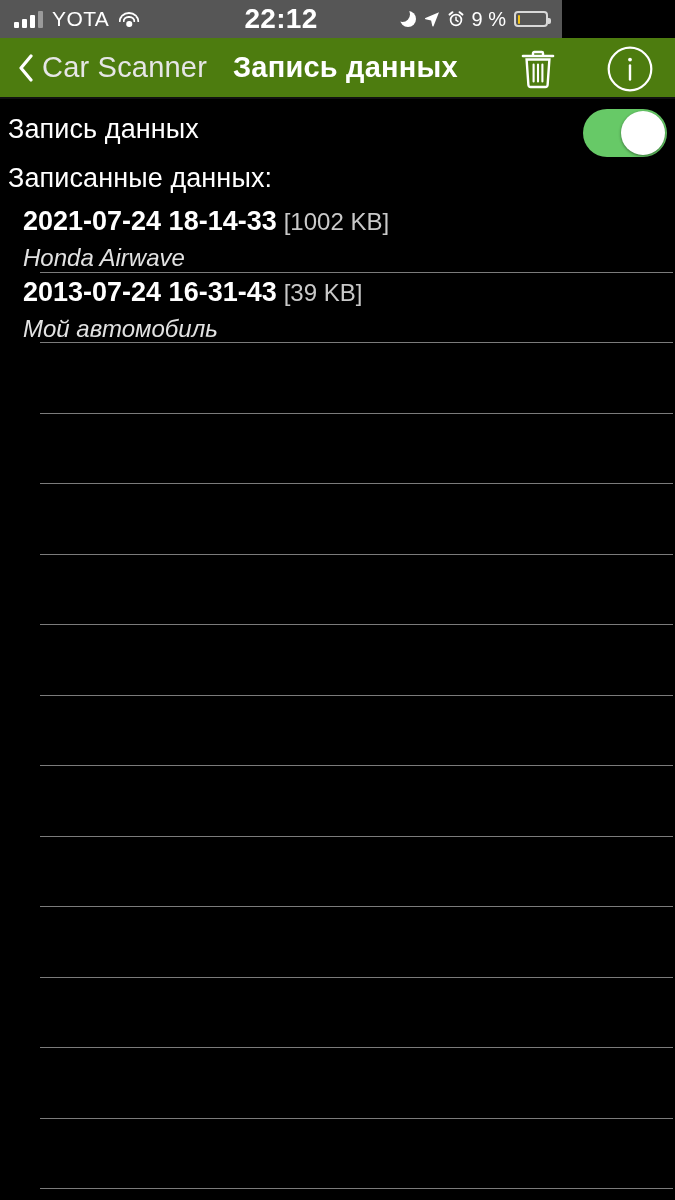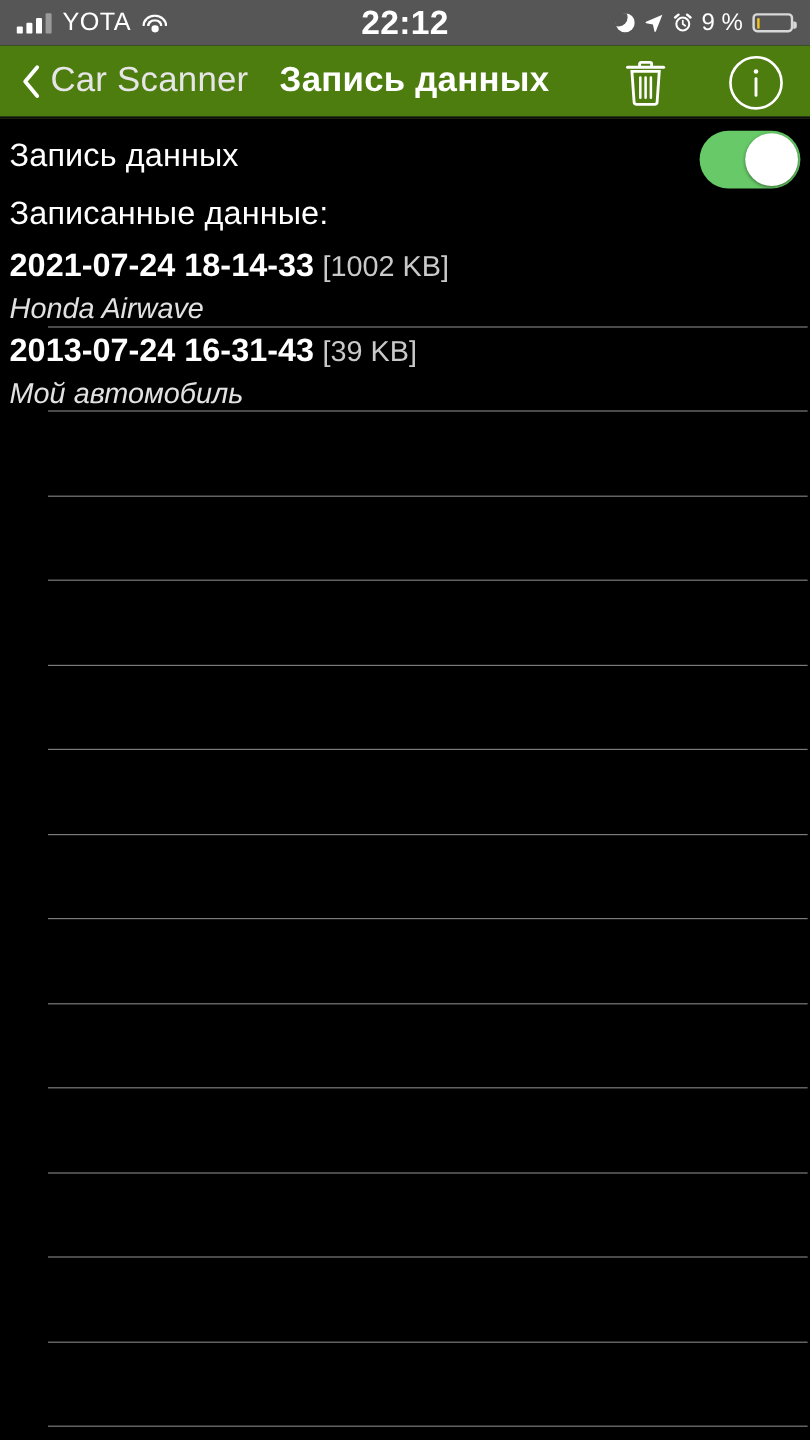--- a/index.html
+++ b/index.html
@@ -11,21 +11,21 @@
   }
   #screen {
     position:relative;
     width:675px; height:1200px;
     background:#000;
   }
 
   
   .status-bar {
     position:absolute; top:0; left:0;
-    width:675px; height:38px;
+    width:562px; height:38px;
     background:#565656;
     display:flex; align-items:center;
     color:#fff;
   }
   .sb-left {
     position:absolute; left:14px; top:0; height:38px;
     display:flex; align-items:center; gap:9px;
   }
   .signal-bars { display:flex; align-items:flex-end; gap:3px; height:17px; }
   .signal-bars i { display:block; width:5px; background:#fff; border-radius:1px; }
@@ -131,21 +131,21 @@
   }
 
   
   .list {
     position:absolute; top:202px; left:0;
     width:675px;
   }
   .list-row {
     position:relative;
     height:70.5px;
-    padding-left:8px;
+    padding-left:23px;
   }
   .list-row .sep {
     position:absolute; left:40px; right:2px; bottom:0;
     height:1px; background:#7b7b7b;
   }
   .row-title {
     font-size:27px; font-weight:bold; color:#fff;
     line-height:1; padding-top:6px; letter-spacing:0px;
     white-space:nowrap;
   }
@@ -220,21 +220,21 @@
     </div>
   </div>
 
   <div class="toggle-row">
     <span class="toggle-label">Запись данных</span>
     <span class="switch">
       <span class="knob"></span>
     </span>
   </div>
 
-  <div class="section-header">Записанные данные:</div>
+  <div class="section-header">Записанные данных:</div>
 
   <div class="list">
 
     <div class="list-row">
       <div class="row-title"><span>2021-07-24 18-14-33</span><span class="row-size">[1002 KB]</span></div>
       <div class="row-sub">Honda Airwave</div>
       <div class="sep"></div>
     </div>
 
     <div class="list-row">

